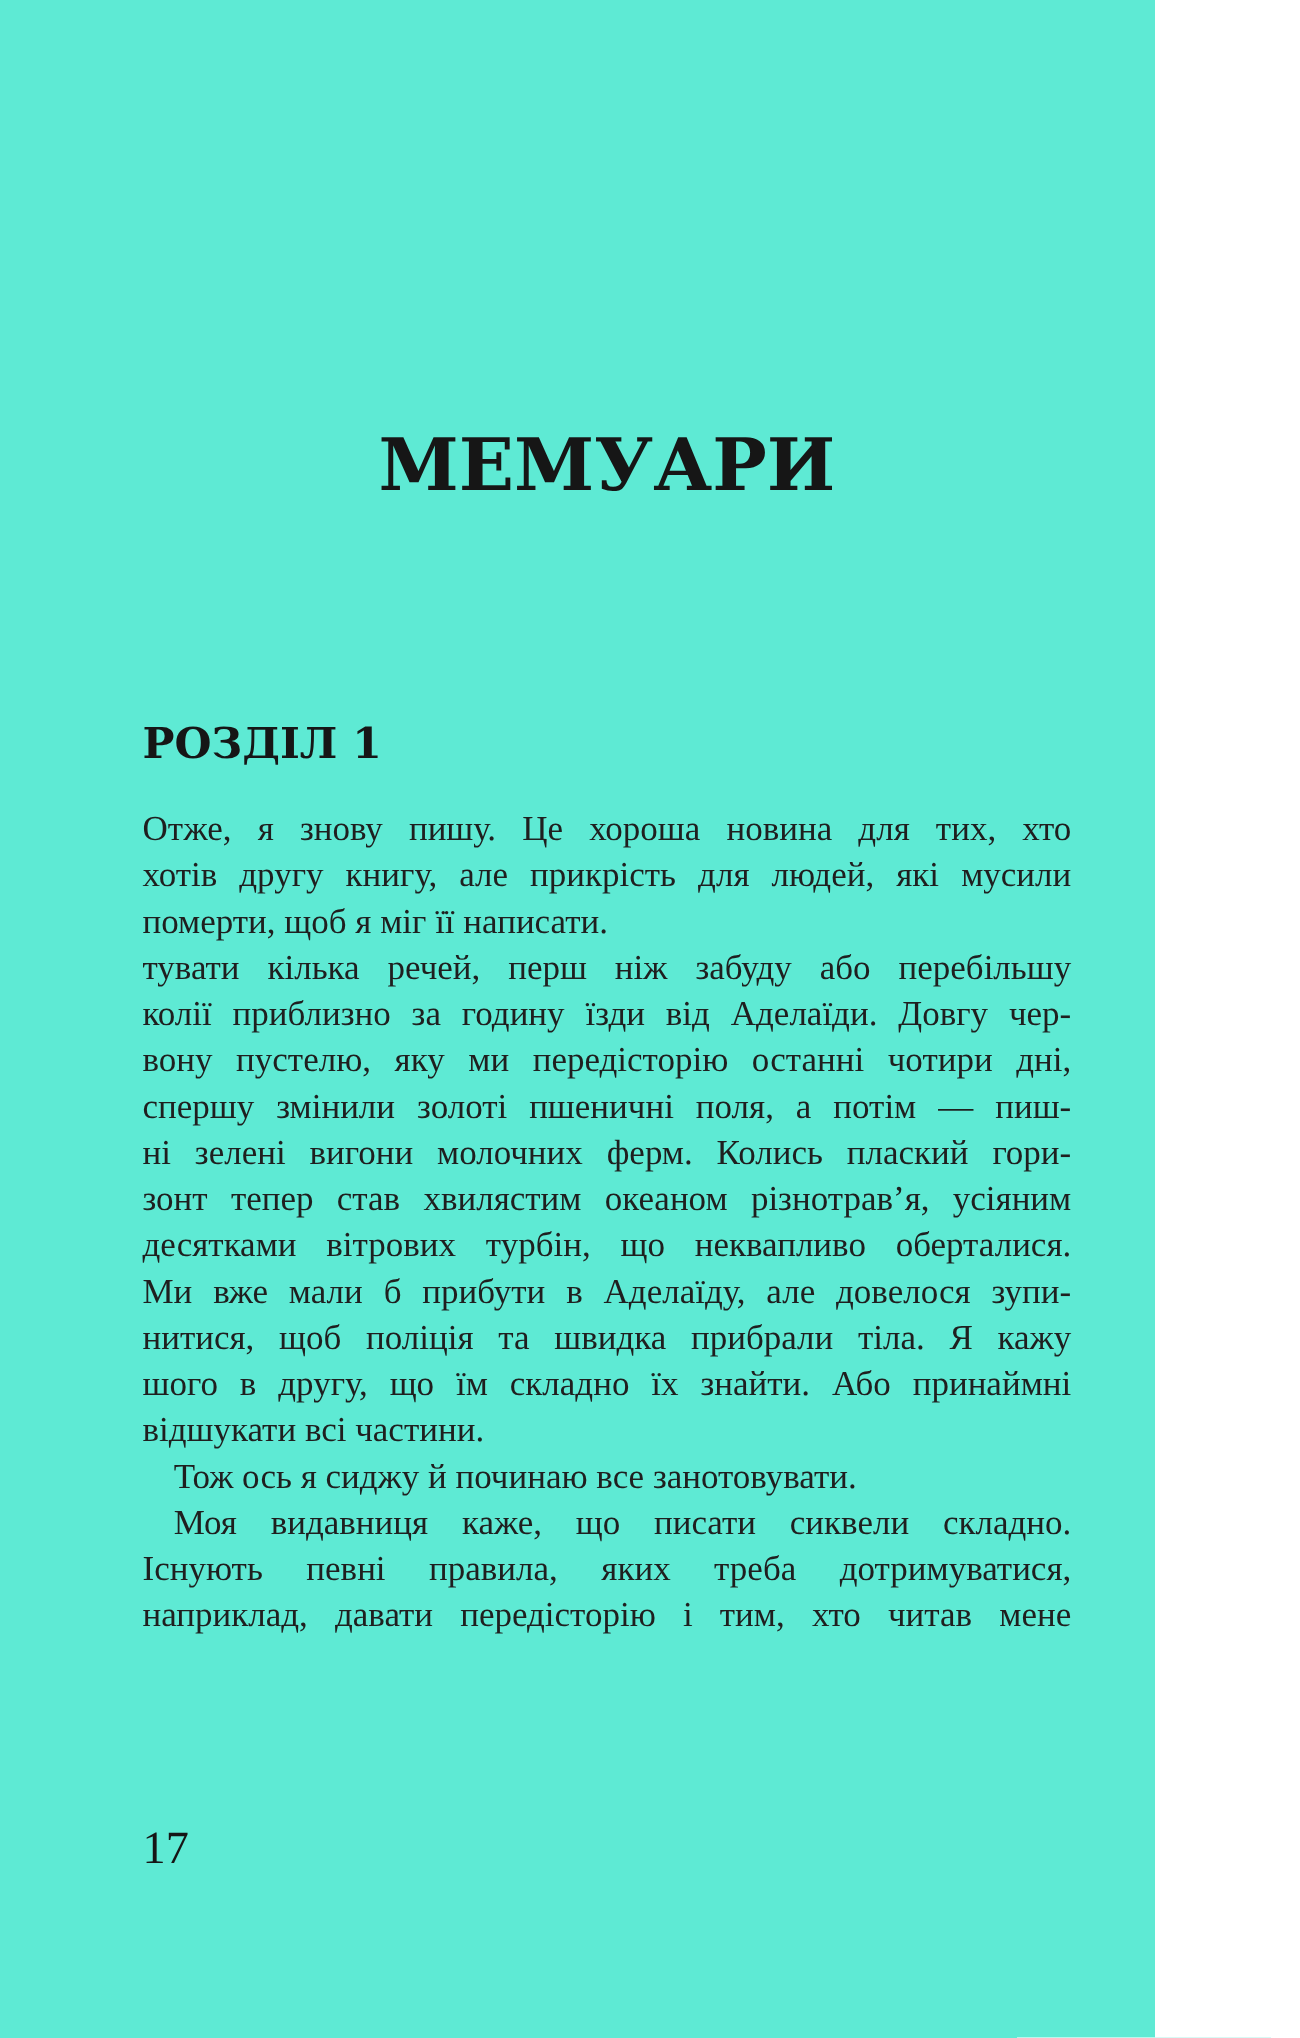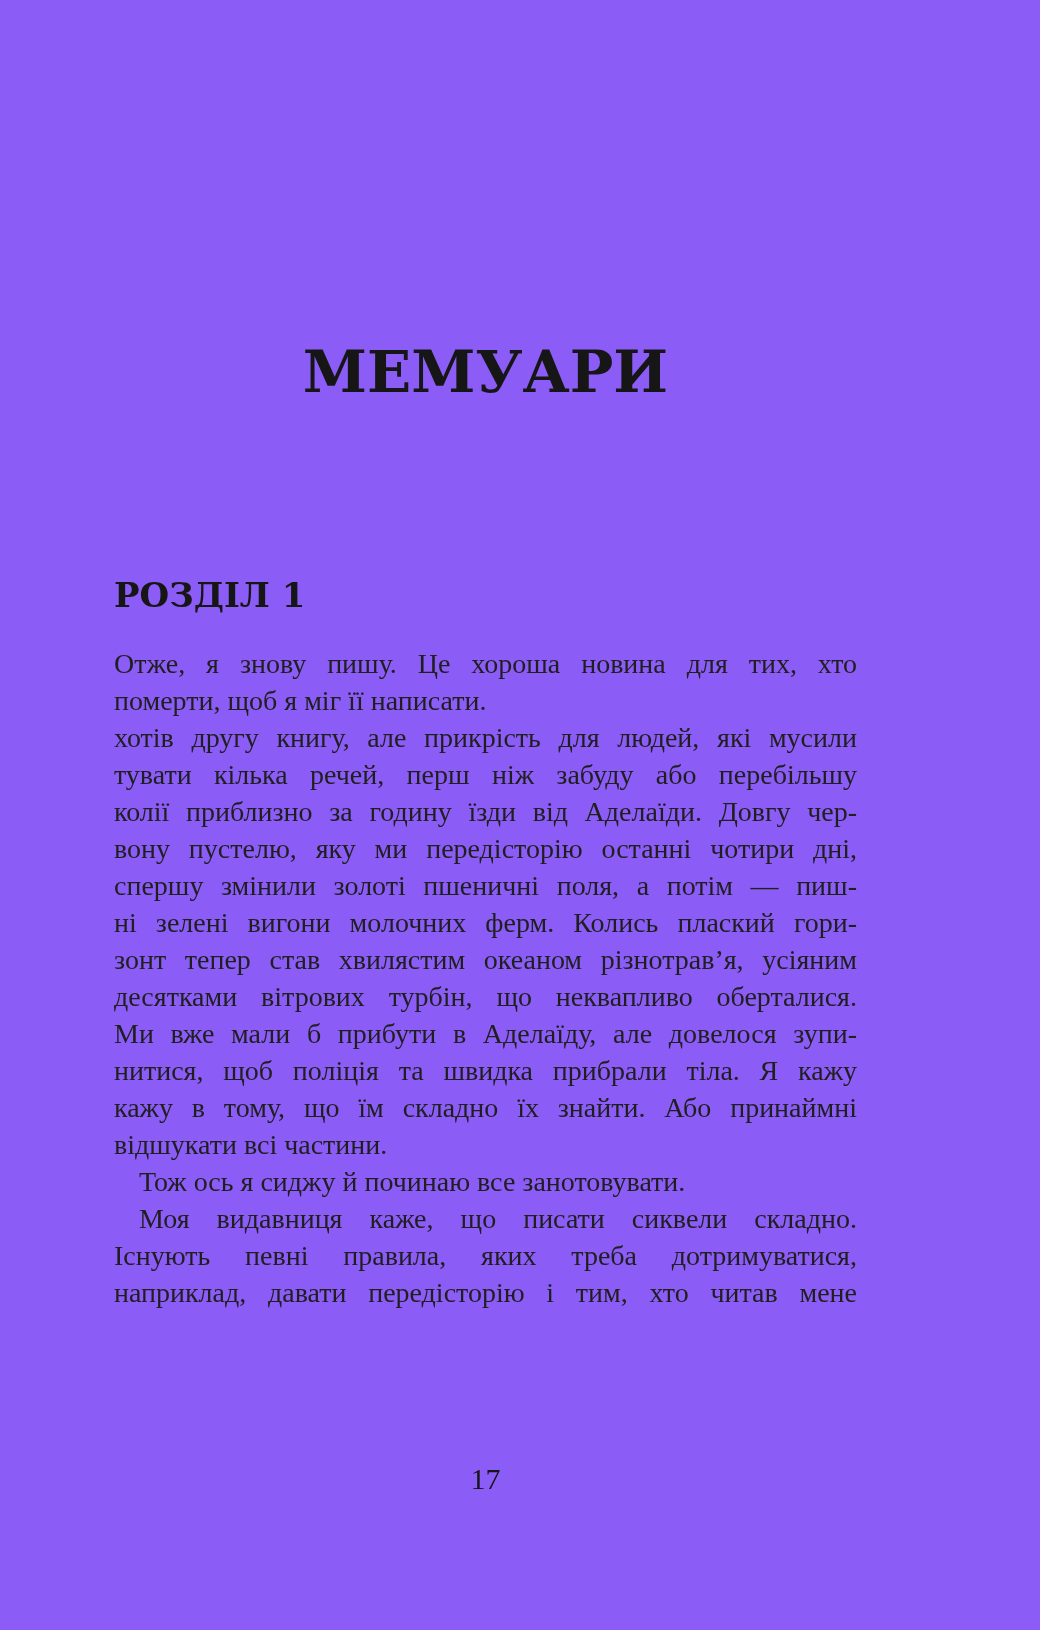--- a/index.html
+++ b/index.html
@@ -2,23 +2,23 @@
 <html lang="uk"><head>
 <meta charset="utf-8">
 <style>
   html, body {
     margin: 0;
     padding: 0;
     background: #ffffff;
   }
   .page {
     position: relative;
-    width: 1040px;
+    width: 924px;
     height: 1630px;
-    background: #8b5cf6;
+    background: #5eead4;
     color: #1f1f1f;
     font-family: "Liberation Serif", serif;
     overflow: hidden;
   }
   .book-title {
     position: absolute;
     left: 114px;
     top: 337px;
     width: 743px;
     text-align: center;
@@ -58,49 +58,49 @@
     text-align-last: left;
   }
   .line.indent {
     text-indent: 25px;
   }
   .page-number {
     position: absolute;
     left: 114px;
     top: 1462px;
     width: 743px;
-    text-align: center;
-    font-size: 30px;
+    text-align: left;
+    font-size: 37px;
     line-height: 34px;
     color: #161616;
   }
 </style>
 </head>
 <body>
 
 <div class="page">
 
   <div class="book-title">МЕМУАРИ</div>
 
   <div class="chapter-heading">РОЗДІЛ 1</div>
 
   <div class="body-text">
     <div class="line">Отже, я знову пишу. Це хороша новина для тих, хто</div>
+    <div class="line">хотів другу книгу, але прикрість для людей, які мусили</div>
     <div class="line para-end">померти, щоб я міг її написати.</div>
-    <div class="line">хотів другу книгу, але прикрість для людей, які мусили</div>
     <div class="line">тувати кілька речей, перш ніж забуду або перебільшу</div>
     <div class="line">колії приблизно за годину їзди від Аделаїди. Довгу чер-</div>
     <div class="line">вону пустелю, яку ми передісторію останні чотири дні,</div>
     <div class="line">спершу змінили золоті пшеничні поля, а потім — пиш-</div>
     <div class="line">ні зелені вигони молочних ферм. Колись плаский гори-</div>
     <div class="line">зонт тепер став хвилястим океаном різнотрав’я, усіяним</div>
     <div class="line">десятками вітрових турбін, що неквапливо оберталися.</div>
     <div class="line">Ми вже мали б прибути в Аделаїду, але довелося зупи-</div>
     <div class="line">нитися, щоб поліція та швидка прибрали тіла. Я кажу</div>
-    <div class="line">кажу в тому, що їм складно їх знайти. Або принаймні</div>
+    <div class="line">шого в другу, що їм складно їх знайти. Або принаймні</div>
     <div class="line para-end">відшукати всі частини.</div>
     <div class="line indent para-end">Тож ось я сиджу й починаю все занотовувати.</div>
     <div class="line indent">Моя видавниця каже, що писати сиквели складно.</div>
     <div class="line">Існують певні правила, яких треба дотримуватися,</div>
     <div class="line">наприклад, давати передісторію і тим, хто читав мене</div>
   </div>
 
   <div class="page-number">17</div>
 
 </div>

